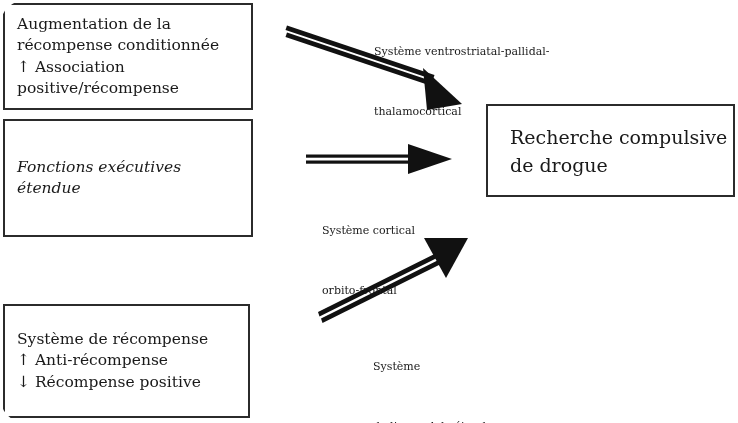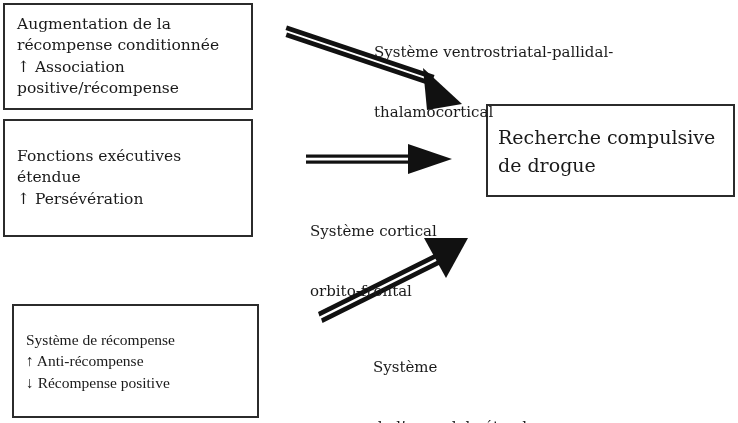--- a/index.html
+++ b/index.html
@@ -10,20 +10,21 @@
   body {
     font-family: "DejaVu Serif", "Liberation Serif", serif;
     color: #1a1a1a;
   }
   #canvas {
     position: relative;
     width: 738px;
     height: 423px;
     background: #ffffff;
     overflow: hidden;
+    border-radius: 26px;
   }
   .box {
     position: absolute;
     box-sizing: border-box;
     border: 2px solid #2b2b2b;
     background: #ffffff;
     display: flex;
     flex-direction: column;
     justify-content: center;
   }
@@ -32,25 +33,25 @@
     line-height: 21.5px;
     white-space: pre;
     padding-left: 12px;
   }
   #box-outcome {
     justify-content: center;
   }
   #box-outcome .line {
     font-size: 19px;
     line-height: 28px;
-    padding-left: 10px;
+    padding-left: 22px;
   }
   .label {
     position: absolute;
-    font-size: 15px;
+    font-size: 11px;
     line-height: 20px;
     white-space: pre;
   }
   .arrow-layer {
     position: absolute;
     left: 0;
     top: 0;
     width: 738px;
     height: 423px;
     pointer-events: none;
@@ -64,27 +65,26 @@
 
 <div id="canvas">
 
   <div class="box" id="box-conditioned-reward" style="left:3px; top:3px; width:250px; height:107px;">
     <div class="line">Augmentation de la</div>
     <div class="line">récompense conditionnée</div>
     <div class="line">↑ Association</div>
     <div class="line">positive/récompense</div>
   </div>
 
-  <div class="box" id="box-executive-functions" style="left:3px; top:119px; width:250px; height:118px;">
+  <div class="box" id="box-executive-functions" style="left:3px; top:119px; width:250px; height:118px;font-style:italic;">
     <div class="line">Fonctions exécutives</div>
     <div class="line">étendue</div>
-    <div class="line">↑ Persévération</div>
   </div>
 
-  <div class="box" id="box-reward-system" style="left:12px; top:304px; width:247px; height:114px;font-family:Liberation Serif, serif;">
+  <div class="box" id="box-reward-system" style="left:3px; top:304px; width:247px; height:114px;">
     <div class="line">Système de récompense</div>
     <div class="line">↑ Anti-récompense</div>
     <div class="line">↓ Récompense positive</div>
   </div>
 
   <div class="box" id="box-outcome" style="left:486px; top:104px; width:249px; height:93px;">
     <div class="line">Recherche compulsive</div>
     <div class="line">de drogue</div>
   </div>
 
@@ -111,21 +111,21 @@
 
   <div class="arrow-hit" style="left:283px; top:22px; width:182px; height:92px;"></div>
   <div class="arrow-hit" style="left:303px; top:142px; width:152px; height:34px;"></div>
   <div class="arrow-hit" style="left:315px; top:236px; width:156px; height:90px;"></div>
 
   <div class="label" id="label-ventrostriatal" style="left:374px; top:2px;">
     <div>Système ventrostriatal-pallidal-</div>
     <div>thalamocortical</div>
   </div>
 
-  <div class="label" id="label-orbitofrontal" style="left:310px; top:181px;">
+  <div class="label" id="label-orbitofrontal" style="left:322px; top:181px;">
     <div>Système cortical</div>
     <div>orbito-frontal</div>
   </div>
 
   <div class="label" id="label-amygdala" style="left:373px; top:317px;">
     <div>Système</div>
     <div>de l’amygdale étendue</div>
   </div>
 
 </div>

